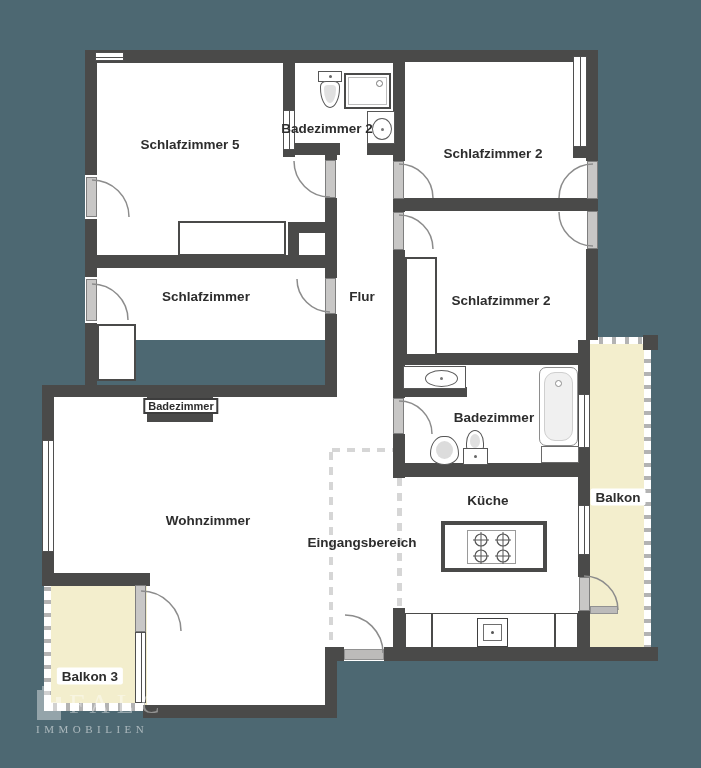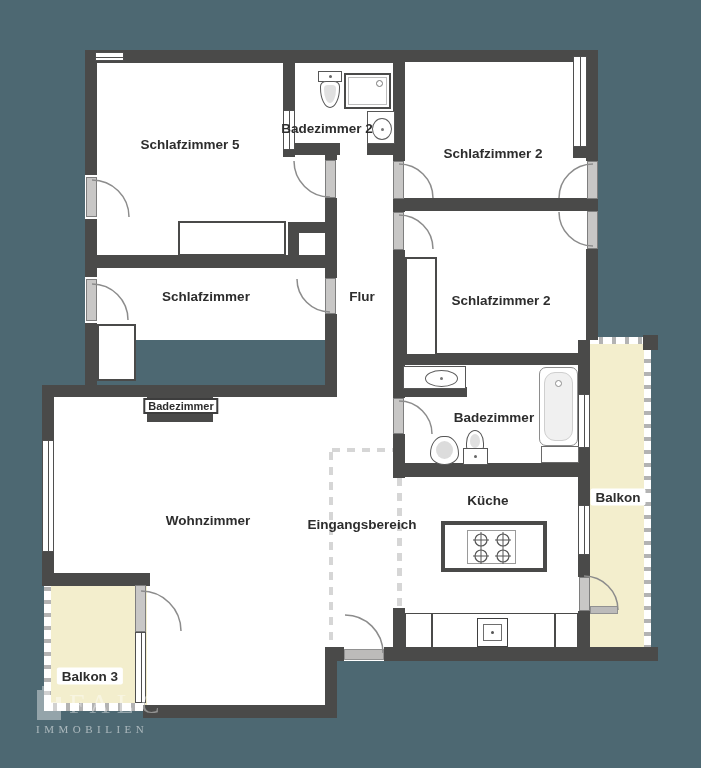--- a/index.html
+++ b/index.html
@@ -204,21 +204,21 @@
       <path d="M345,615 A38,38 0 0 1 383,653"></path>
     </svg>
     <div class="room-label" style="position: absolute; left: 190px; top: 144px;">Schlafzimmer 5</div>
     <div class="room-label" style="position: absolute; left: 327px; top: 128px;">Badezimmer 2</div>
     <div class="room-label" style="position: absolute; left: 493px; top: 153px;">Schlafzimmer 2</div>
     <div class="room-label" style="position: absolute; left: 206px; top: 296px;">Schlafzimmer</div>
     <div class="room-label" style="position: absolute; left: 362px; top: 296px;">Flur</div>
     <div class="room-label" style="position: absolute; left: 501px; top: 300px;">Schlafzimmer 2</div>
     <div class="room-label" style="position: absolute; left: 494px; top: 417px;">Badezimmer</div>
     <div class="room-label" style="position: absolute; left: 208px; top: 520px;">Wohnzimmer</div>
-    <div class="room-label" style="position: absolute; left: 362px; top: 524px;">Eingangsbereich</div>
+    <div class="room-label" style="position: absolute; left: 362px; top: 542px;">Eingangsbereich</div>
     <div class="room-label" style="position: absolute; left: 488px; top: 500px;">Küche</div>
     <div class="room-label pill" style="position: absolute; left: 618px; top: 497px;">Balkon</div>
     <div class="room-label pill" style="position: absolute; left: 90px; top: 676px;">Balkon 3</div>
     <div class="room-label outlined-box" style="position: absolute; left: 181px; top: 406px;">Badezimmer</div>
   </div>
 
 <div class="logo">
   <div class="logo-row">
     <svg class="logo-icon" width="26" height="36" viewBox="0 0 26 36">
       <path fill="rgba(255,255,255,.40)" d="M1 6 h5 V2 h4 v4 h4 v12 h6 v-5 h5 v23 H1 Z"></path>

